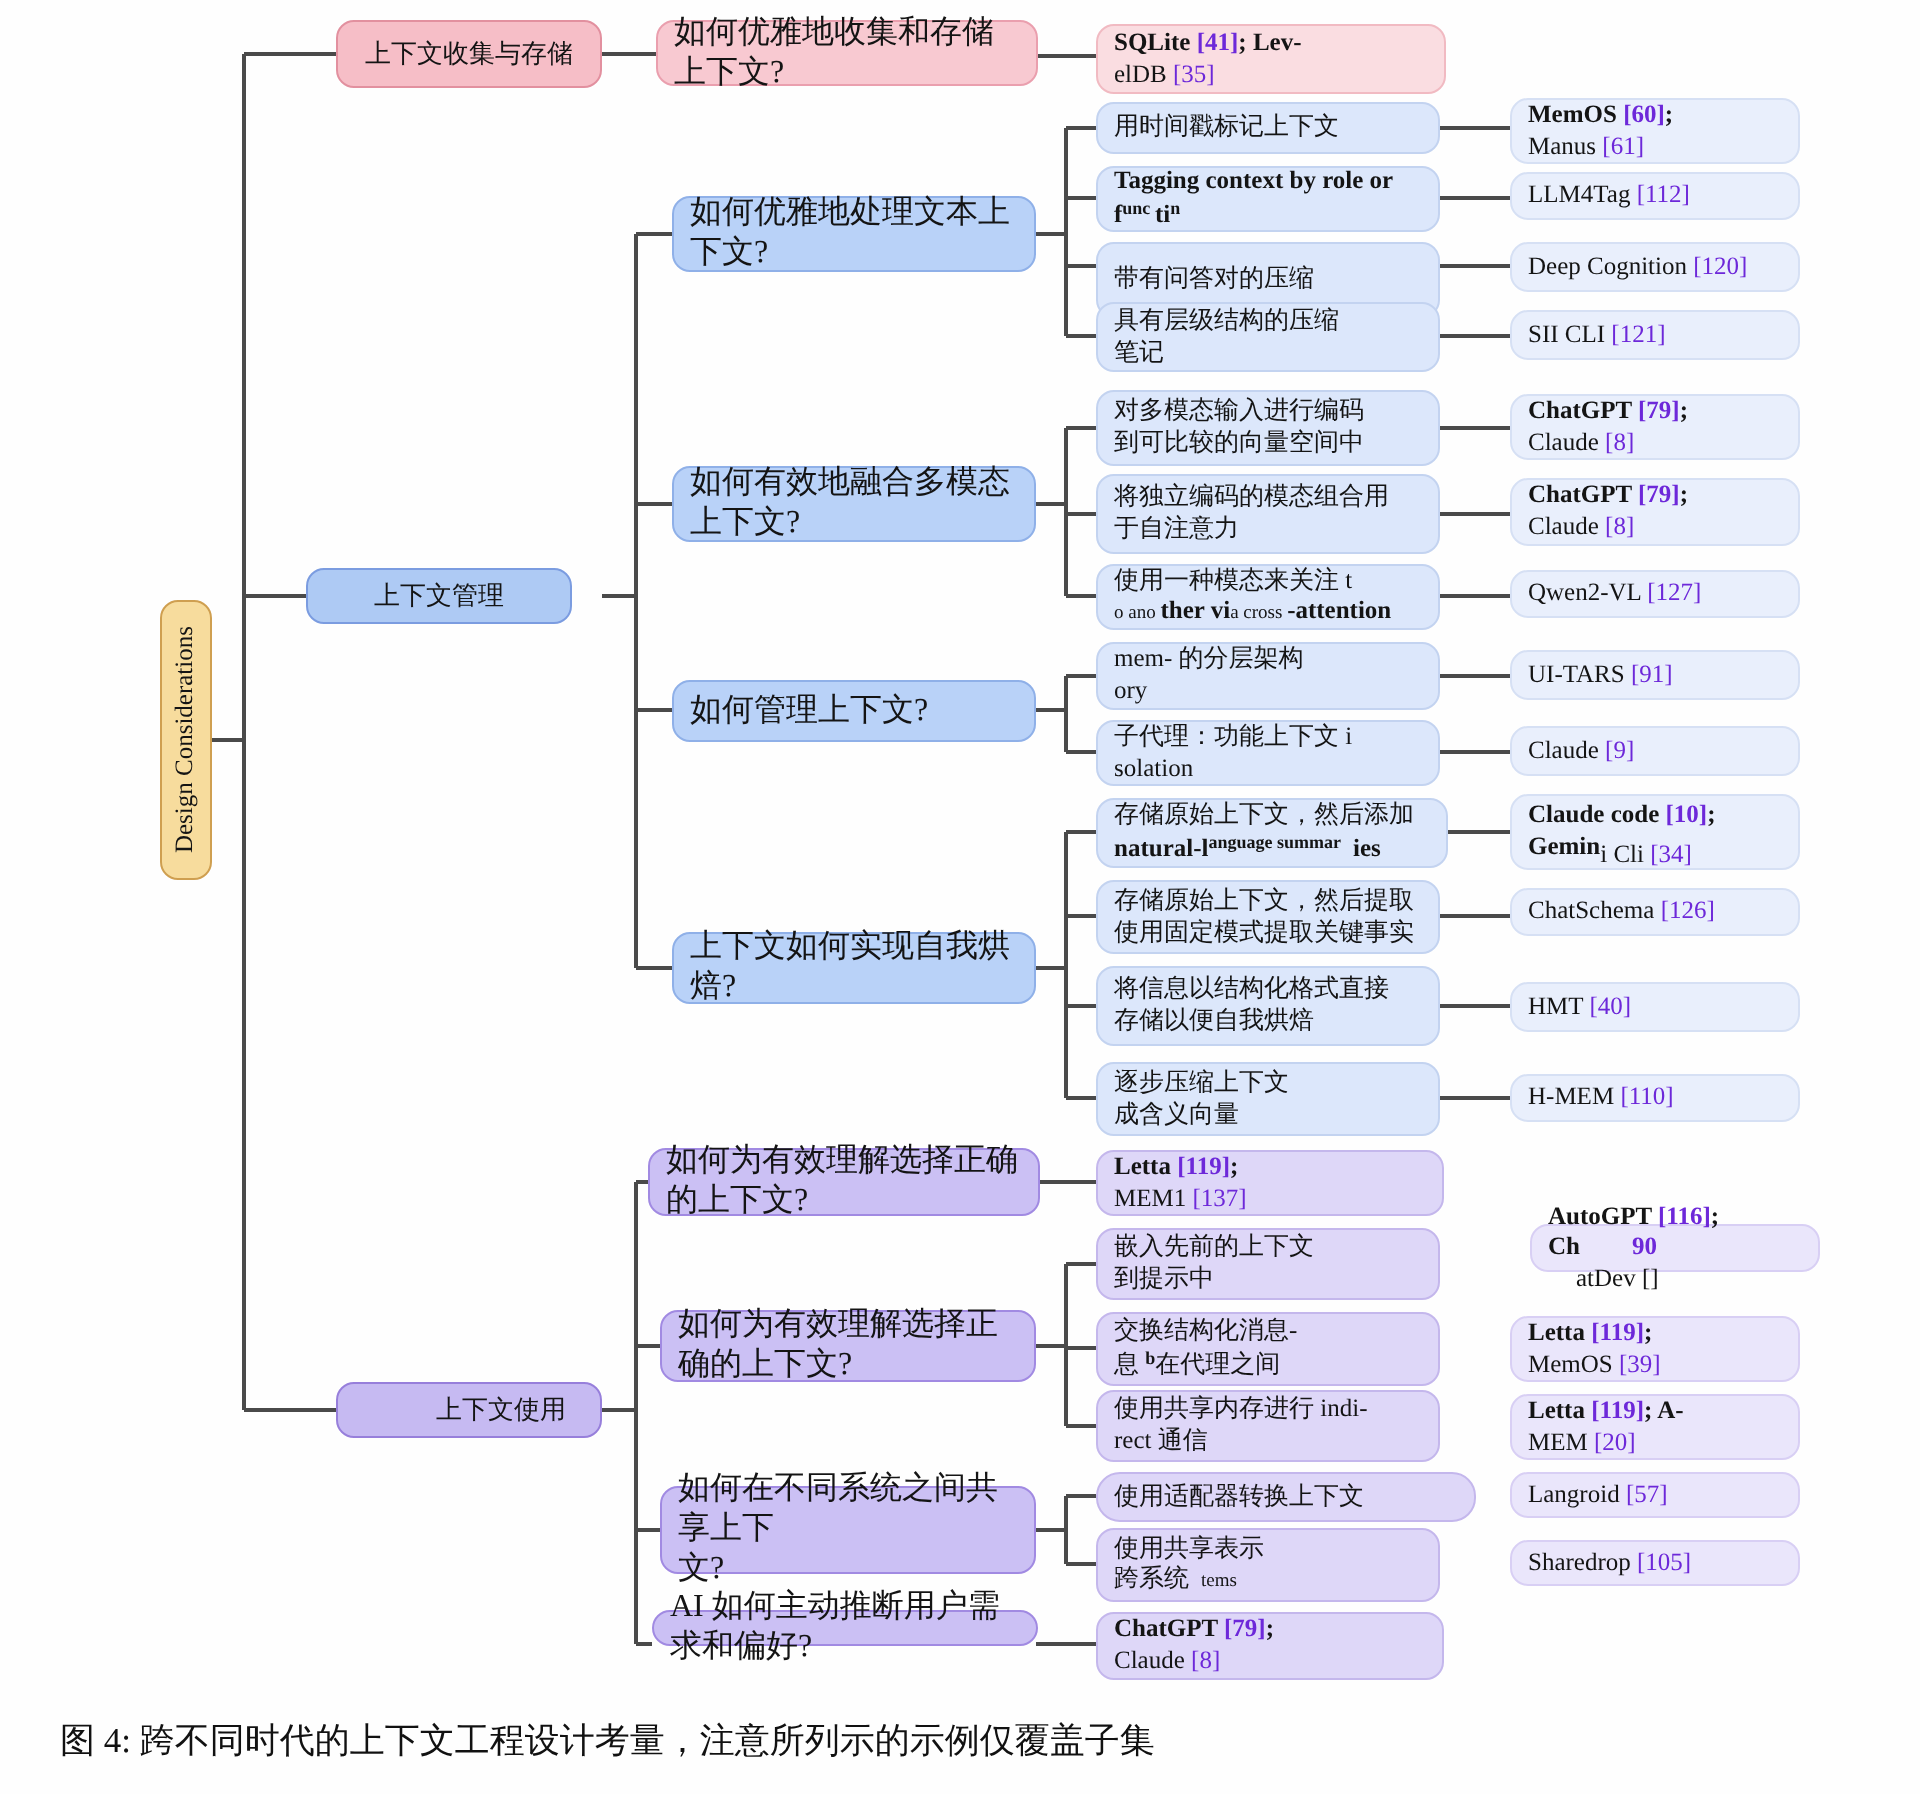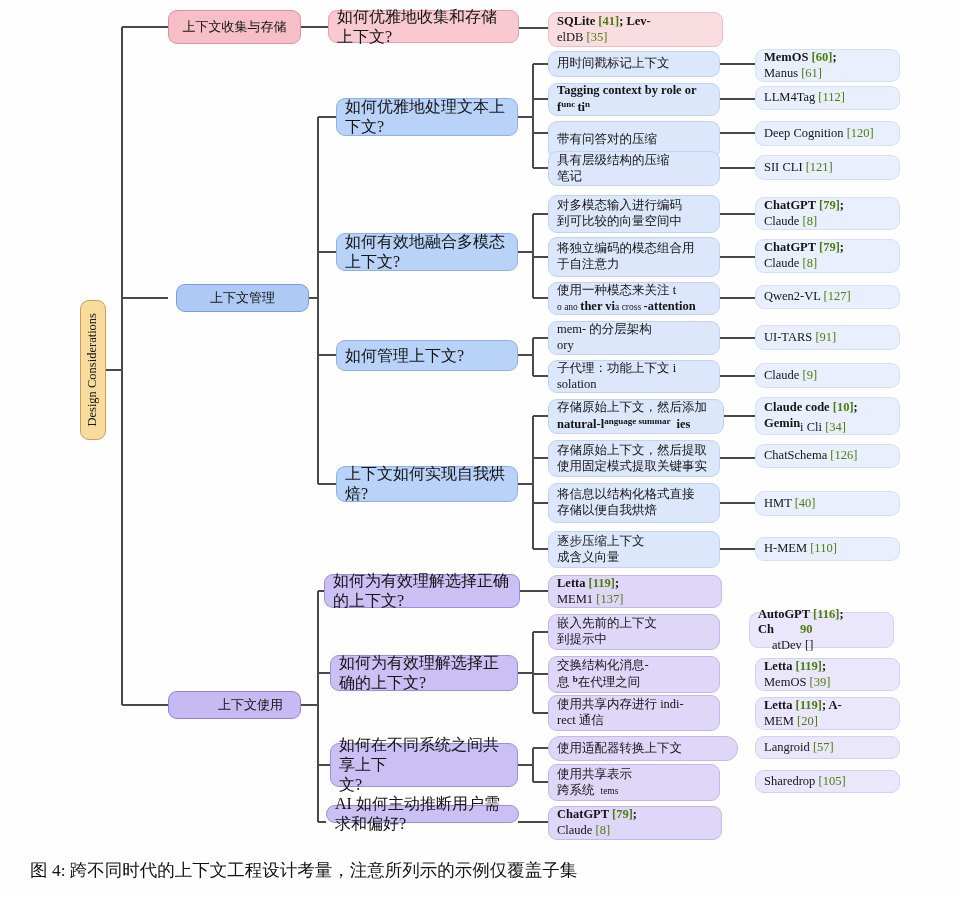--- a/index.html
+++ b/index.html
@@ -16,21 +16,21 @@
   .m{font-size:12.5px;}
   .e{font-size:12.5px;}
   .b{font-size:13px;}
   .bold{font-weight:bold;}
   .sup{font-size:9px;vertical-align:4px;}
   .small{font-size:9.5px;}
   .lower{position:relative;top:4px;font-weight:normal;}
   .indent{padding-left:14px;}
   .gap{margin-left:26px;}
   .gap-s{margin-left:6px;}
-  .ref{color:#4d7c0f;}
+  .ref{color:#6d28d9;}
   .rootbox{background:#f7dc9d;border-color:#cf9f50;}
   .vertical{writing-mode:vertical-rl;transform:rotate(180deg);font-size:12.5px;
             text-align:center;white-space:nowrap;width:auto;margin:0 auto;}
   .pink1{background:#f6bec7;border-color:#e2909f;}
   .pink2{background:#f8c9d1;border-color:#ea9fae;}
   .pink3{background:#fadde1;border-color:#f1bac2;}
   .blue1{background:#aecaf4;border-color:#7b9ce0;}
   .blue2{background:#b9d2f8;border-color:#8fb0e8;}
   .blue3{background:#dce7fb;border-color:#c3d3f0;}
   .blue4{background:#e9effc;border-color:#d6e0f4;}
@@ -59,21 +59,21 @@
     M518 765 H533 M533 748 V782 M533 748 H548 M533 782 H548 M518 822 H548"></path>
 </svg>
 
 <div class="node rootbox center" style="left:80px;top:300px;width:26px;height:140px;padding:2px;">
   <span class="label vertical">Design Considerations</span>
 </div>
 
 <div class="node b pink1 center" style="left:168px;top:10px;width:133px;height:34px;">
   <span class="label">上下文收集与存储</span>
 </div>
-<div class="node b blue1 center" style="left:176px;top:284px;width:133px;height:28px;">
+<div class="node b blue1 center" style="left:153px;top:284px;width:133px;height:28px;">
   <span class="label">上下文管理</span>
 </div>
 <div class="node b purple1 center" style="left:168px;top:691px;width:133px;height:28px;">
   <span class="label">上下文使用</span>
 </div>
 
 <div class="node q pink2" style="left:328px;top:10px;width:191px;height:33px;">
   <span class="label">如何优雅地收集和存储上下文?</span>
 </div>
 <div class="node q blue2" style="left:336px;top:98px;width:182px;height:38px;">
@@ -223,21 +223,21 @@
 <div class="node e purple3" style="left:548px;top:575px;width:174px;height:33px;">
   <div class="txt">
     <span class="line bold refify">Letta <span class="ref">[119]</span>;</span>
     <span class="line refify">MEM1 <span class="ref">[137]</span></span>
   </div>
 </div>
 <div class="node m purple3" style="left:548px;top:614px;width:172px;height:36px;">
   <span class="label">嵌入先前的上下文
 到提示中</span>
 </div>
-<div class="node e purple4" style="left:749px;top:612px;width:145px;height:36px;">
+<div class="node e purple4" style="left:765px;top:612px;width:145px;height:24px;">
   <div class="txt">
     <span class="line bold refify">AutoGPT <span class="ref">[116]</span>;</span>
     <span class="line bold"><span>Ch</span><span class="ref gap">90</span></span>
     <span class="line indent">atDev []</span>
   </div>
 </div>
 <div class="node m purple3" style="left:548px;top:656px;width:172px;height:37px;">
   <div class="txt">
     <span class="line">交换结构化消息-</span>
     <span class="line"><span>息 </span><span class="sup bold">b</span><span>在代理之间</span></span>

